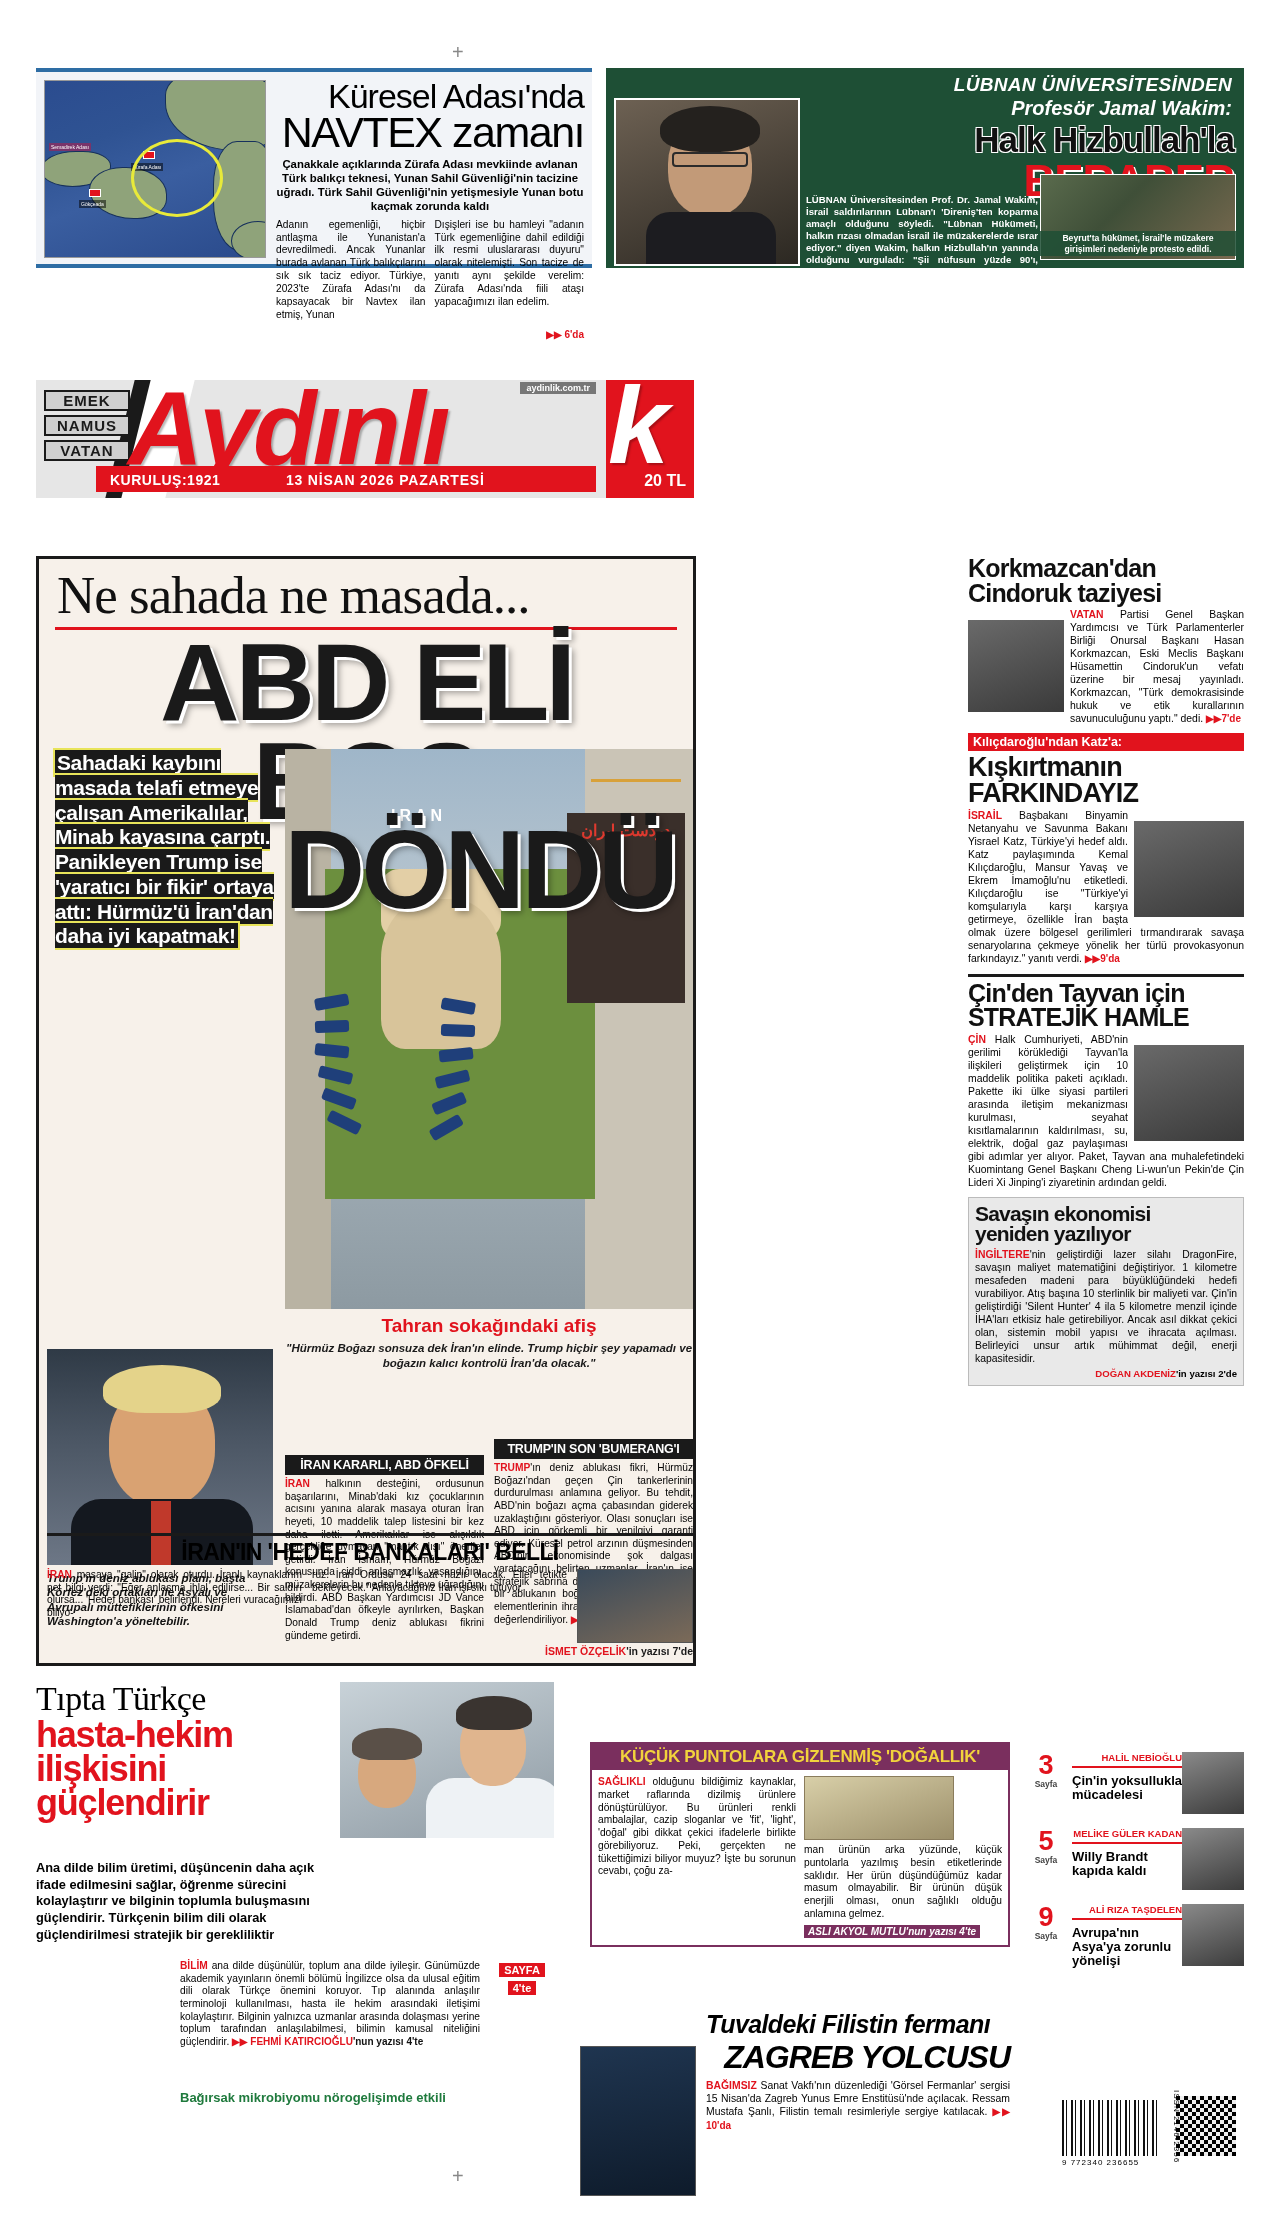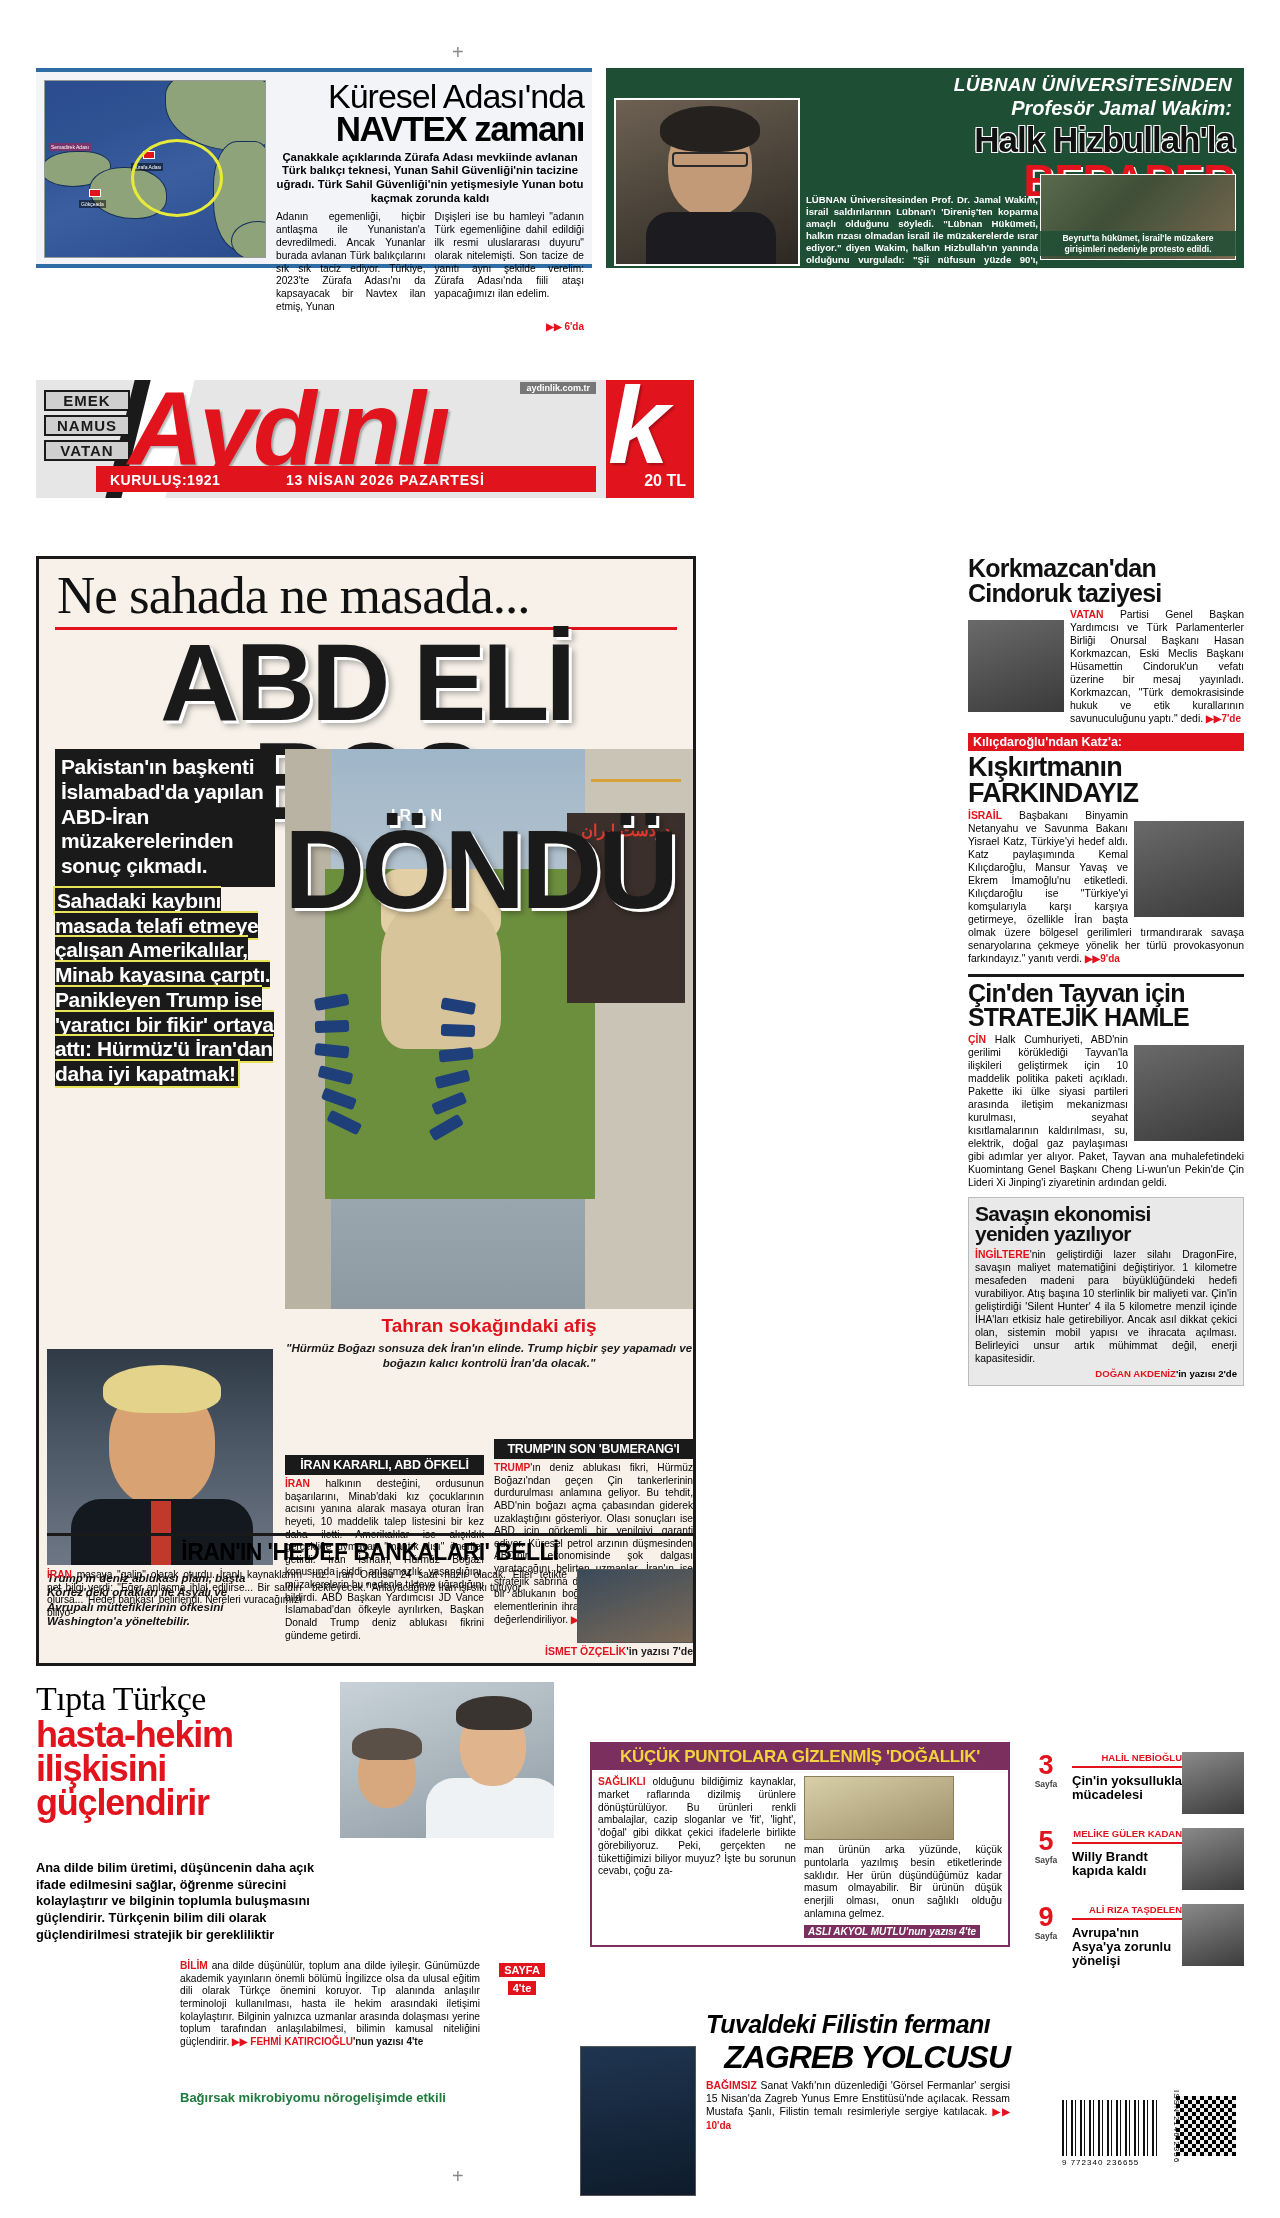--- a/index.html
+++ b/index.html
@@ -25,21 +25,21 @@
   .l1 { width: 70px; height: 36px; left: -4px; top: 70px; border-radius: 50% 40% 55% 45%; }
   .l2 { width: 78px; height: 52px; left: 44px; top: 86px; border-radius: 45% 55% 40% 60%; background:#9bae86;}
   .l3 { width: 120px; height: 80px; left: 120px; top: -10px; border-radius: 30% 50% 40% 60%; background:#93a87e;}
   .l4 { width: 60px; height: 110px; left: 168px; top: 60px; border-radius: 40% 30% 50% 45%; background:#8ca178;}
   .l5 { width: 54px; height: 40px; left: 186px; top: 140px; border-radius: 50%; background:#9bae86;}
   .mk { position: absolute; background: rgba(150,40,90,.72); color:#fff; font-size:5px; padding:1px 2px; white-space:nowrap;}
   .flagdot { position: absolute; width: 12px; height: 8px; background: #e1131d; border: 1px solid #fff; }
   .circle-hl { position: absolute; left: 86px; top: 58px; width: 92px; height: 78px; border: 3px solid #e8ea3a; border-radius: 50%; }
   .navtex-text { flex: 1; display: flex; flex-direction: column; }
   .navtex-h1 { font-size: 34px; line-height: .95; font-weight: 400; text-align: right; letter-spacing: -1px; }
-  .navtex-h2 { font-size: 35px; line-height: .95; font-weight: 700; text-align: right; letter-spacing: -1.5px; }
+  .navtex-h2 { font-size: 43px; line-height: .95; font-weight: 400; text-align: right; letter-spacing: -1.5px; }
   .navtex-sub { font-size: 11.4px; line-height: 1.22; font-weight: 700; text-align: center; margin-top: 5px; }
   .navtex-cols { display: flex; gap: 9px; margin-top: 5px; }
   .navtex-cols p { font-size: 10.2px; line-height: 1.26; text-align: justify; flex: 1; }
 
   .lubnan-box { width: 638px; height: 200px; background: #1e4f35; border: 2px solid #1e4f35; position: relative; overflow: hidden; }
   .lub-kicker { text-align: right; color: #fff; font-weight: 800; font-style: italic; font-size: 19px; padding: 4px 10px 0 0; letter-spacing: .3px; }
   .lub-kicker2 { text-align: right; color: #fff; font-weight: 800; font-style: italic; font-size: 20px; padding: 1px 10px 0 0; }
   .lub-h1 { position: absolute; right: 8px; top: 50px; font-size: 35px; font-weight: 900; color: #111; letter-spacing: -1px;
     text-shadow: 1px 1px 0 #fff, -1px -1px 0 #fff, 1px -1px 0 #fff, -1px 1px 0 #fff; }
   .lub-h2 { position: absolute; right: 8px; top: 86px; font-size: 44px; font-weight: 900; color: #e1131d; letter-spacing: -1px;
@@ -297,23 +297,20 @@
         <i style="left:150px;top:92px;transform:rotate(158deg)"></i>
           <i style="left:146px;top:114px;transform:rotate(150deg)"></i>
       </div>
       <div class="crane"></div>
       <div class="farsi-panel">
         <div class="farsi-red">دردست ایران</div>
       </div>
     </div>
 
     <div class="lead-block">
-      <div class="lead-dark">
-        <span class="lead-line">Pakistan'ın başkenti İslamabad'da yapılan ABD-İran müzakerelerinden sonuç çıkmadı.</span>
-      </div>
       <div class="lead-light">
         <span class="lead-line">Sahadaki kaybını masada telafi etmeye çalışan Amerikalılar, Minab kayasına çarptı. Panikleyen Trump ise 'yaratıcı bir fikir' ortaya attı: Hürmüz'ü İran'dan daha iyi kapatmak!</span>
       </div>
     </div>
 
     <div class="photo-cap-red">Tahran sokağındaki afiş</div>
     <div class="photo-cap-body">"Hürmüz Boğazı sonsuza dek İran'ın elinde. Trump hiçbir şey yapamadı ve boğazın kalıcı kontrolü İran'da olacak."</div>
 
     <div class="trump-photo">
       <div class="tp-face"></div>

